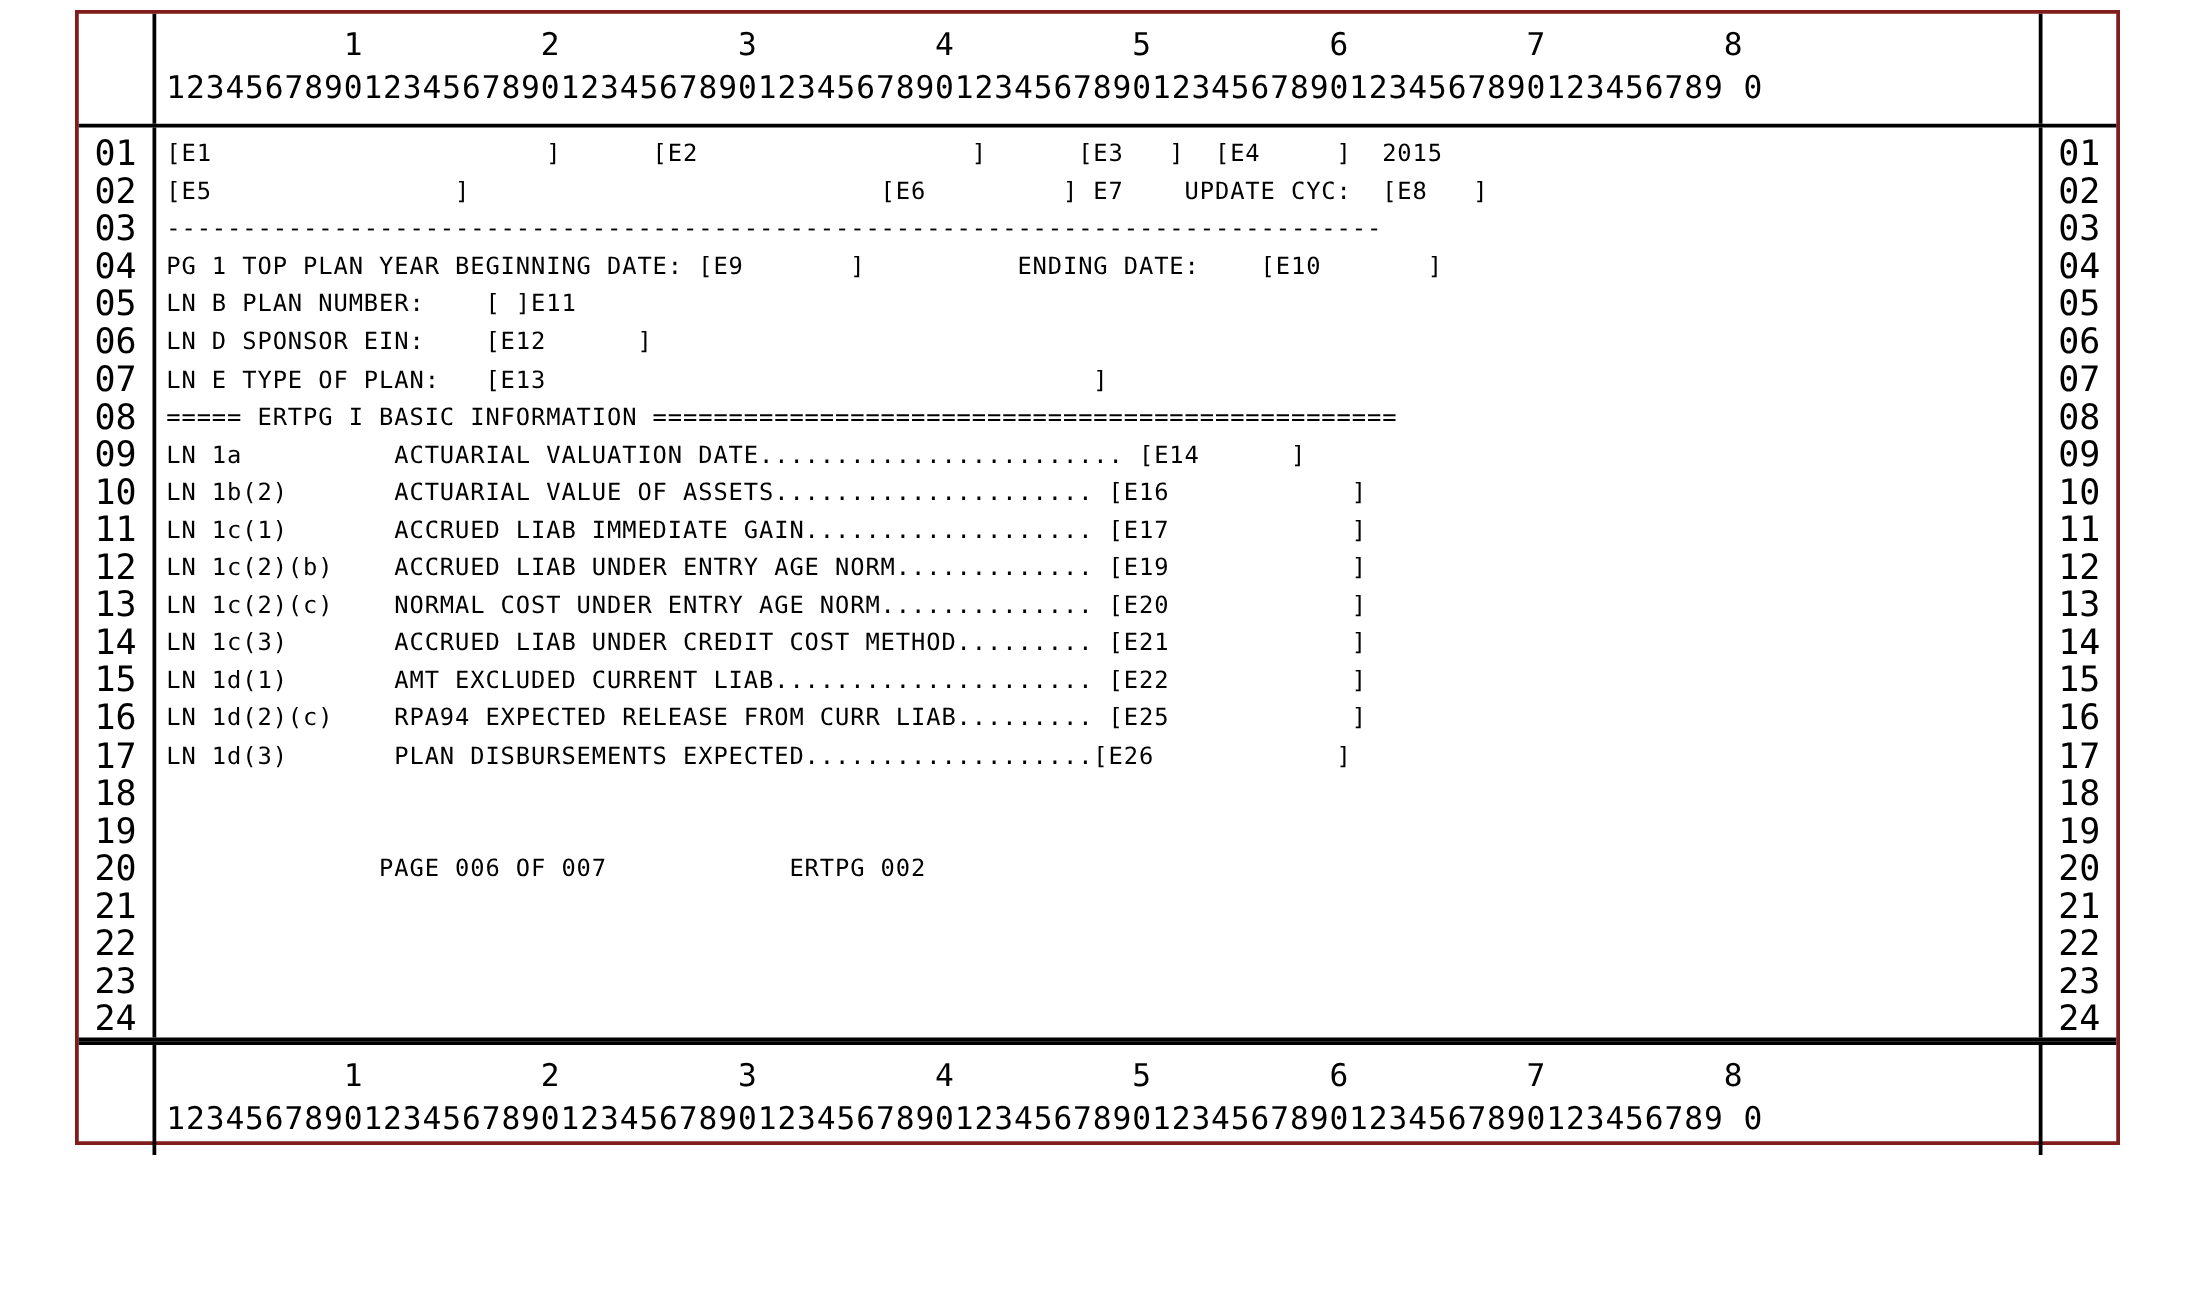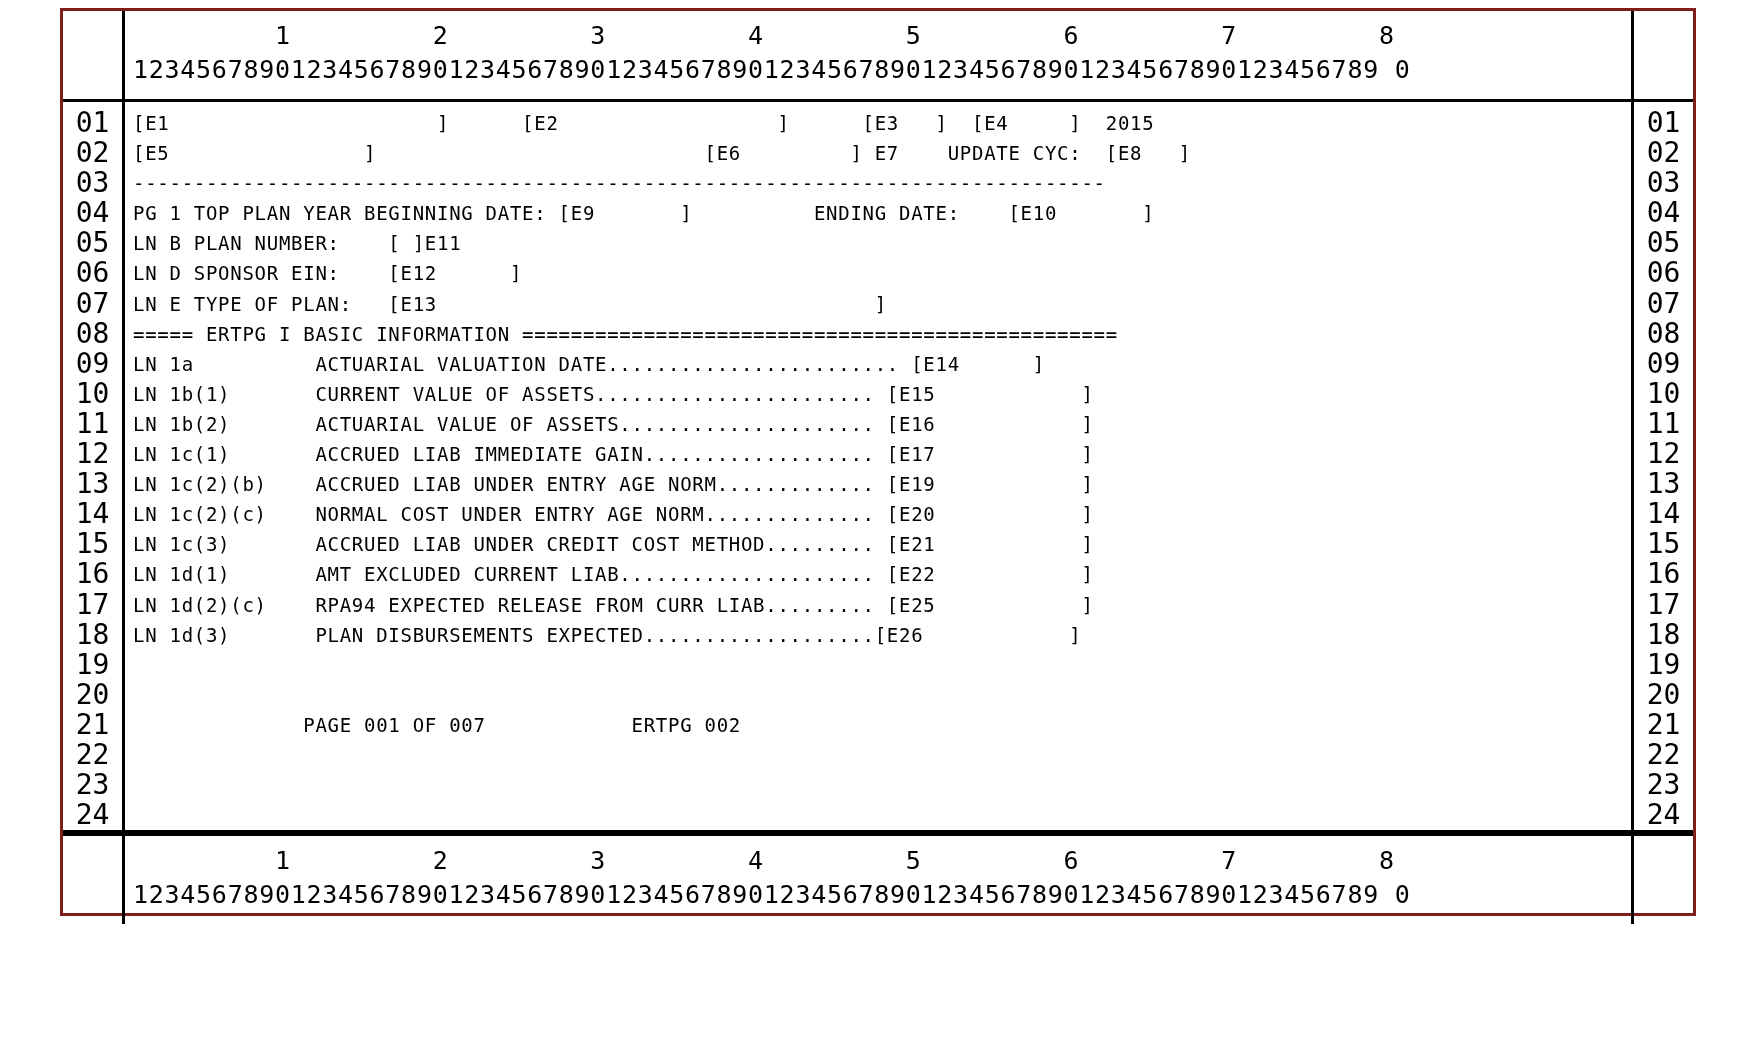--- a/index.html
+++ b/index.html
@@ -134,32 +134,31 @@
     <div class="content">
       <div class="line">[E1                      ]      [E2                  ]      [E3   ]  [E4     ]  2015</div>
       <div class="line">[E5                ]                           [E6         ] E7    UPDATE CYC:  [E8   ]</div>
       <div class="line">--------------------------------------------------------------------------------</div>
       <div class="line">PG 1 TOP PLAN YEAR BEGINNING DATE: [E9       ]          ENDING DATE:    [E10       ]</div>
       <div class="line">LN B PLAN NUMBER:    [ ]E11</div>
       <div class="line">LN D SPONSOR EIN:    [E12      ]</div>
       <div class="line">LN E TYPE OF PLAN:   [E13                                    ]</div>
       <div class="line">===== ERTPG I BASIC INFORMATION =================================================</div>
       <div class="line">LN 1a          ACTUARIAL VALUATION DATE........................ [E14      ]</div>
-      <div class="line">LN 1b(1)       CURRENT VALUE OF ASSETS....................... [E15            ]</div>
       <div class="line">LN 1b(2)       ACTUARIAL VALUE OF ASSETS..................... [E16            ]</div>
       <div class="line">LN 1c(1)       ACCRUED LIAB IMMEDIATE GAIN................... [E17            ]</div>
       <div class="line">LN 1c(2)(b)    ACCRUED LIAB UNDER ENTRY AGE NORM............. [E19            ]</div>
       <div class="line">LN 1c(2)(c)    NORMAL COST UNDER ENTRY AGE NORM.............. [E20            ]</div>
       <div class="line">LN 1c(3)       ACCRUED LIAB UNDER CREDIT COST METHOD......... [E21            ]</div>
       <div class="line">LN 1d(1)       AMT EXCLUDED CURRENT LIAB..................... [E22            ]</div>
       <div class="line">LN 1d(2)(c)    RPA94 EXPECTED RELEASE FROM CURR LIAB......... [E25            ]</div>
       <div class="line">LN 1d(3)       PLAN DISBURSEMENTS EXPECTED...................[E26            ]</div>
       <div class="line"></div>
       <div class="line"></div>
-      <div class="line">              PAGE 001 OF 007            ERTPG 002</div>
+      <div class="line">              PAGE 006 OF 007            ERTPG 002</div>
     </div>
 
     <div class="gutter right">
       <div class="gutter-num">01</div>
       <div class="gutter-num">02</div>
       <div class="gutter-num">03</div>
       <div class="gutter-num">04</div>
       <div class="gutter-num">05</div>
       <div class="gutter-num">06</div>
       <div class="gutter-num">07</div>

